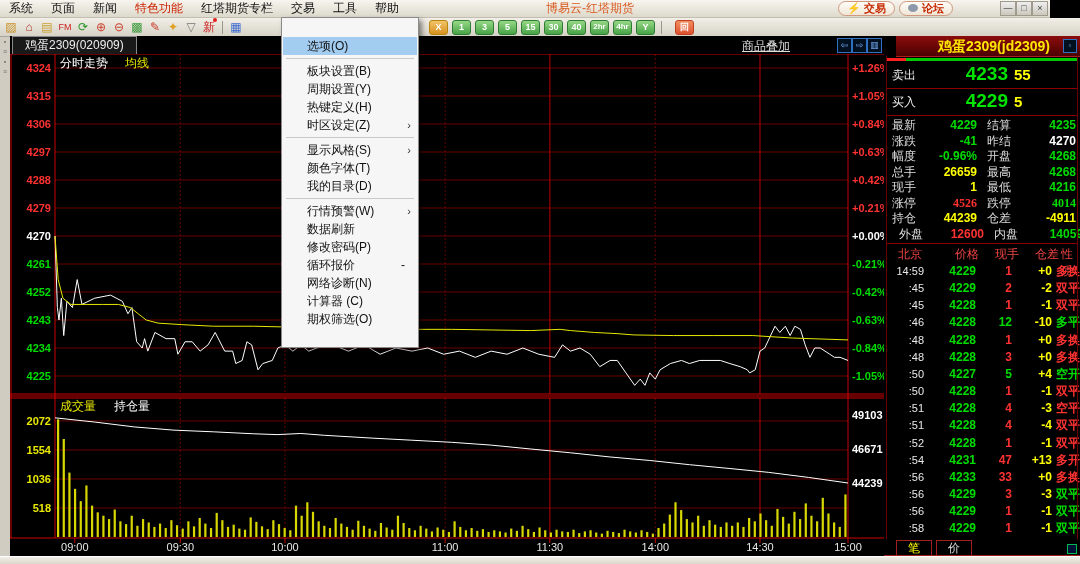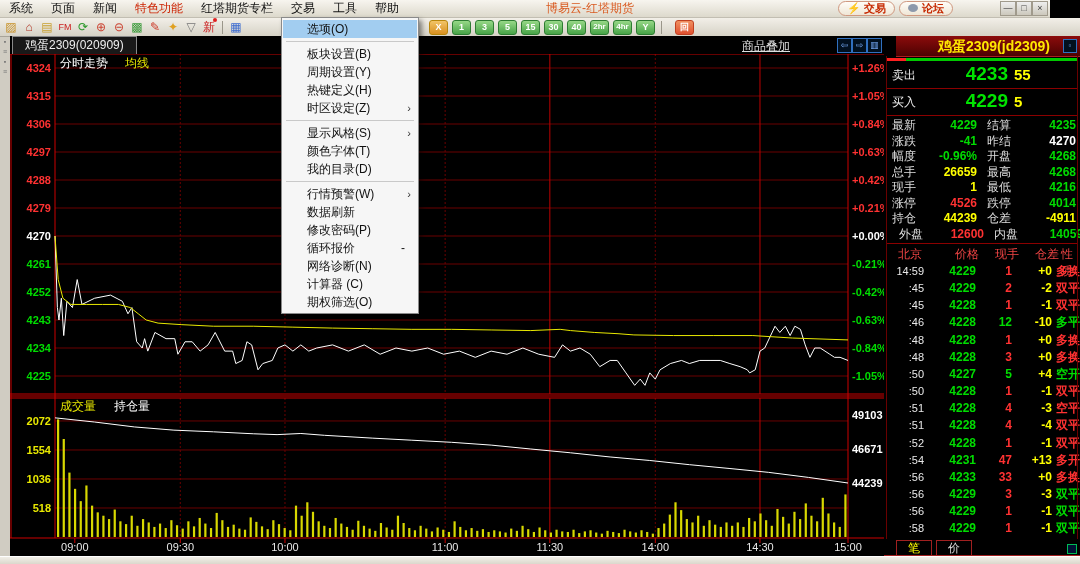--- a/index.html
+++ b/index.html
@@ -69,21 +69,21 @@
   .trow .td{position:absolute;left:132px;width:36px;text-align:right;font-weight:bold;color:#ffff00;}
   .trow .tn{position:absolute;left:172px;width:24px;font-weight:bold;}
   .btab{position:absolute;top:504px;width:34px;height:15px;line-height:15px;text-align:center;font-size:12px;
     border:1px solid #a02020;border-bottom:none;background:#000;cursor:default;}
   .btabline{position:absolute;top:519px;left:0;width:196px;height:1px;background:#a02020;}
   .grip{position:absolute;right:3px;top:508px;width:8px;height:8px;border:1px solid #00bb55;background:#013;}
   
   .c-red{color:#ff3232;} .c-green{color:#00dc00;} .c-yellow{color:#ffff00;} .c-white{color:#fff;}
   
   .ctxmenu{position:absolute;left:281px;top:17px;width:134px;background:#f6f6f6;border:1px solid #8a8a8a;
-    box-shadow:3px 3px 5px rgba(0,0,0,.45);z-index:60;padding:2px 1px;}
+    box-shadow:3px 3px 5px rgba(0,0,0,.45);z-index:60;padding:19px 1px;}
   .cmi{height:18px;line-height:18px;font-size:12px;color:#111;padding-left:24px;position:relative;cursor:default;white-space:nowrap;}
   .cmi.sel{background:#a2cdf0;}
   .cmi-arrow{position:absolute;right:6px;color:#333;font-size:11px;}
   .cmi-right{position:absolute;right:12px;color:#111;}
   .cmi-sep{height:1px;background:#c9c9c9;margin:3px 3px;}
   
   .statusbar{position:absolute;left:0;top:556px;width:1080px;height:8px;
     background:linear-gradient(#f2efe8,#d8d4c8);border-top:1px solid #fff;}
 </style>
 </head>
@@ -444,21 +444,21 @@
           <span class="sv1 c-yellow">26659</span>
           <span class="sl2">最高</span>
           <span class="sv2 c-green">4268</span>
         </div>
         <div class="srow" style="top: 144px;">
           <span class="sl">现手</span>
           <span class="sv1 c-yellow">1</span>
           <span class="sl2">最低</span>
           <span class="sv2 c-green">4216</span>
         </div>
-        <div class="srow" style="top: 159.5px;">
+        <div class="srow" style="top: 159.5px; font-family: Liberation Serif, serif;">
           <span class="sl">涨停</span>
           <span class="sv1 c-red">4526</span>
           <span class="sl2">跌停</span>
           <span class="sv2 c-green">4014</span>
         </div>
         <div class="srow" style="top: 175px;">
           <span class="sl">持仓</span>
           <span class="sv1 c-yellow">44239</span>
           <span class="sl2">仓差</span>
           <span class="sv2 c-yellow">-4911</span>

